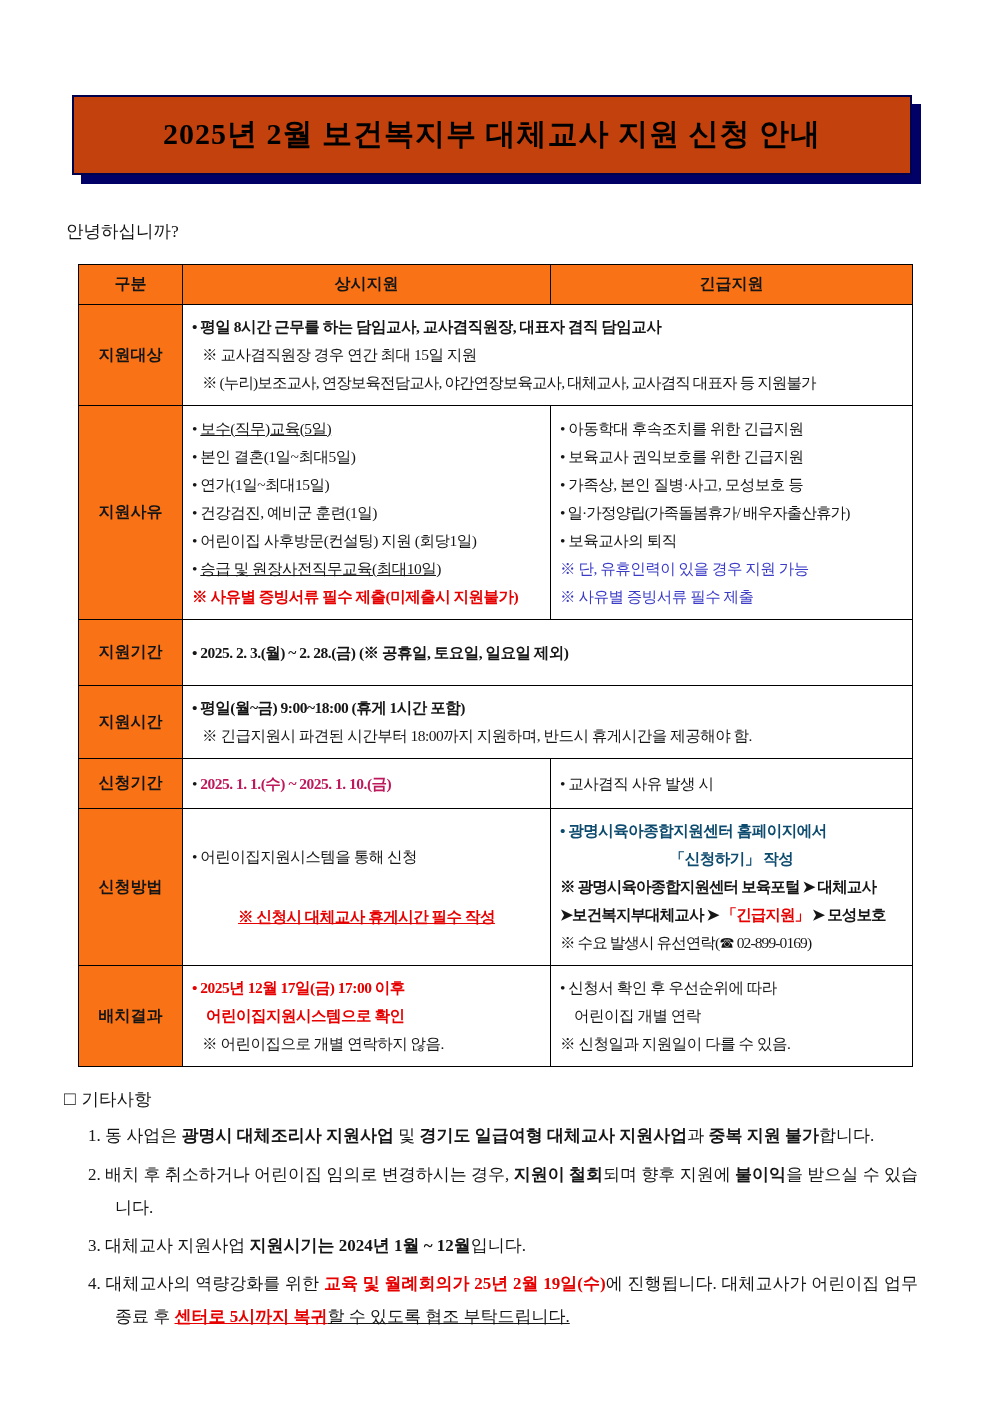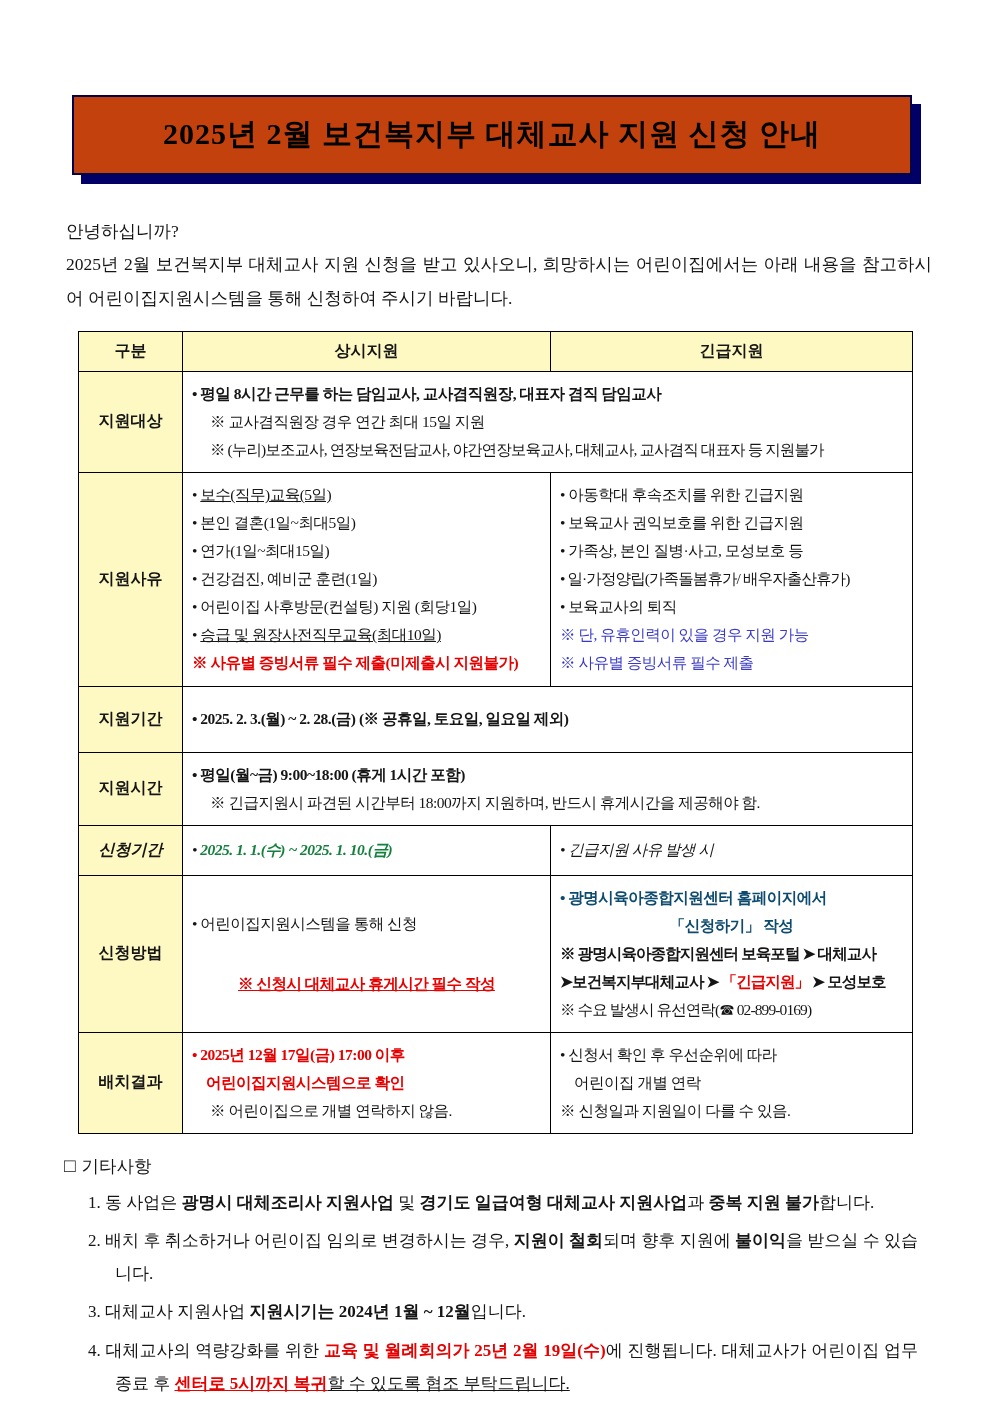--- a/index.html
+++ b/index.html
@@ -28,68 +28,67 @@
   .intro p{margin:0;}
 
   
   table.doc{
     border-collapse:collapse;table-layout:fixed;
     margin:16px 0 0 14px;width:834px;
     font-size:15.5px;letter-spacing:-0.5px;
   }
   table.doc th,table.doc td{border:1.6px solid #000;vertical-align:middle;overflow:hidden;}
   table.doc th{
-    background:#fef9c3;font-weight:bold;text-align:center;
+    background:#f97316;font-weight:bold;text-align:center;
     font-size:16px;letter-spacing:0;
   }
   table.doc td{padding:6px 9px;}
   tr.h-hdr{height:40px;}
   tr.h-target{height:86px;}
   tr.h-reason{height:214px;}
   tr.h-period{height:66px;}
   tr.h-time{height:66px;}
-  tr.h-aperiod{height:50px;font-style:italic;}
+  tr.h-aperiod{height:50px;}
   tr.h-method{height:144px;}
   tr.h-result{height:95px;}
 
   .ln{margin:4px 0;line-height:1.55;}
   .bullet{padding-left:15px;text-indent:-15px;}
-  .note{margin-left:18px;padding-left:20px;text-indent:-20px;}
+  .note{margin-left:10px;padding-left:20px;text-indent:-20px;}
   .cont{padding-left:14px;}
   .center{text-align:center;}
   .gap-top{margin-top:36px;}
   .nw{white-space:nowrap;}
   .tight{letter-spacing:-0.9px;}
 
   
   .b{font-weight:bold;}
   .red{color:#e60000;}
   .blue{color:#3a3ac6;}
-  .blue2{color:#15803d;}
+  .blue2{color:#be185d;}
   .green{color:#0c4a6e;}
   .u{text-decoration:underline;}
 
   
   .others{margin:20px 16px 0 0;font-size:17px;}
   .others-head{font-size:17.5px;margin:0 0 8px 0;}
   .others-head .box-glyph{font-size:19px;margin-right:6px;}
   .oli{margin:5px 0 5px 24px;padding-left:27px;text-indent:-27px;line-height:1.95;text-align:justify;}
 </style>
 </head>
 <body>
 
 <div class="page">
 
   <div class="title-box">
     <span>2025년 2월 보건복지부 대체교사 지원 신청 안내</span>
   </div>
 
   <div class="intro">
     <p>안녕하십니까?</p>
-    <p>2025년 2월 보건복지부 대체교사 지원 신청을 받고 있사오니, 희망하시는 어린이집에서는 아래 내용을 참고하시어 어린이집지원시스템을 통해 신청하여 주시기 바랍니다.</p>
   </div>
 
   <table class="doc">
     <colgroup>
         <col style="width:104px">
         <col style="width:368px">
         <col style="width:362px">
       </colgroup>
 
     <tbody>
@@ -144,21 +143,21 @@
         <div class="ln note nw"><span>※ 긴급지원시 파견된 시간부터 18:00까지 지원하며, 반드시 휴게시간을 제공해야 함.</span></div>
       </td>
     </tr>
 
     <tr class="h-aperiod">
       <th>신청기간</th>
       <td>
         <div class="ln bullet"><span>•  </span><span class="b blue2">2025. 1. 1.(수) ~ 2025. 1. 10.(금)</span></div>
       </td>
       <td>
-        <div class="ln bullet"><span>• 긴급지원 사유 발생 시</span></div>
+        <div class="ln bullet"><span>• 교사겸직 사유 발생 시</span></div>
       </td>
     </tr>
 
     <tr class="h-method">
       <th>신청방법</th>
       <td>
         <div class="ln bullet"><span>• 어린이집지원시스템을 통해 신청</span></div>
         <div class="ln center gap-top nw"><span class="b red u">※ 신청시 대체교사 휴게시간 필수 작성</span></div>
       </td>
       <td>

